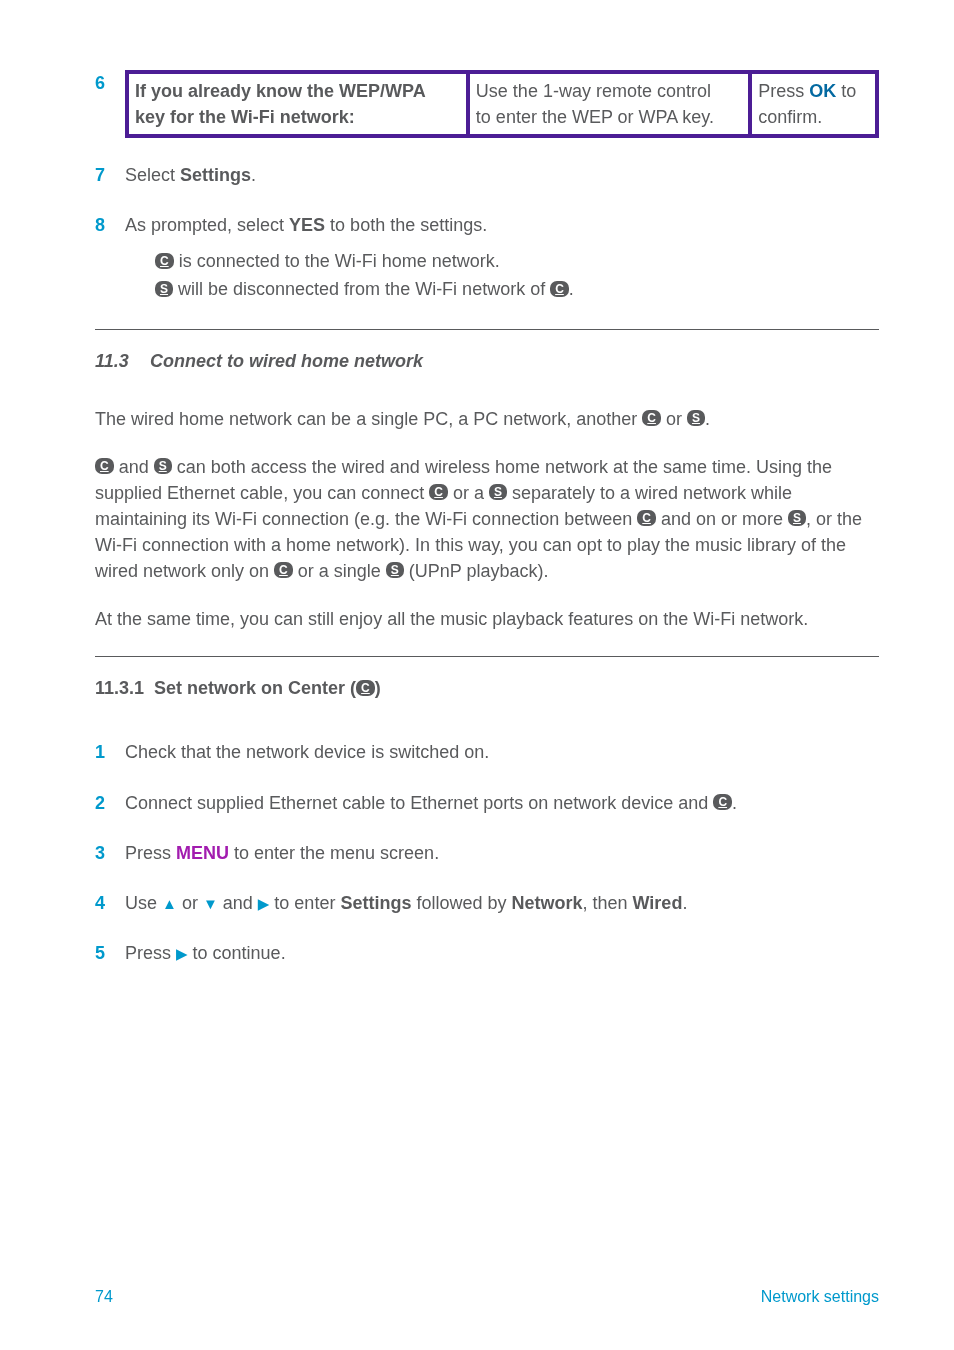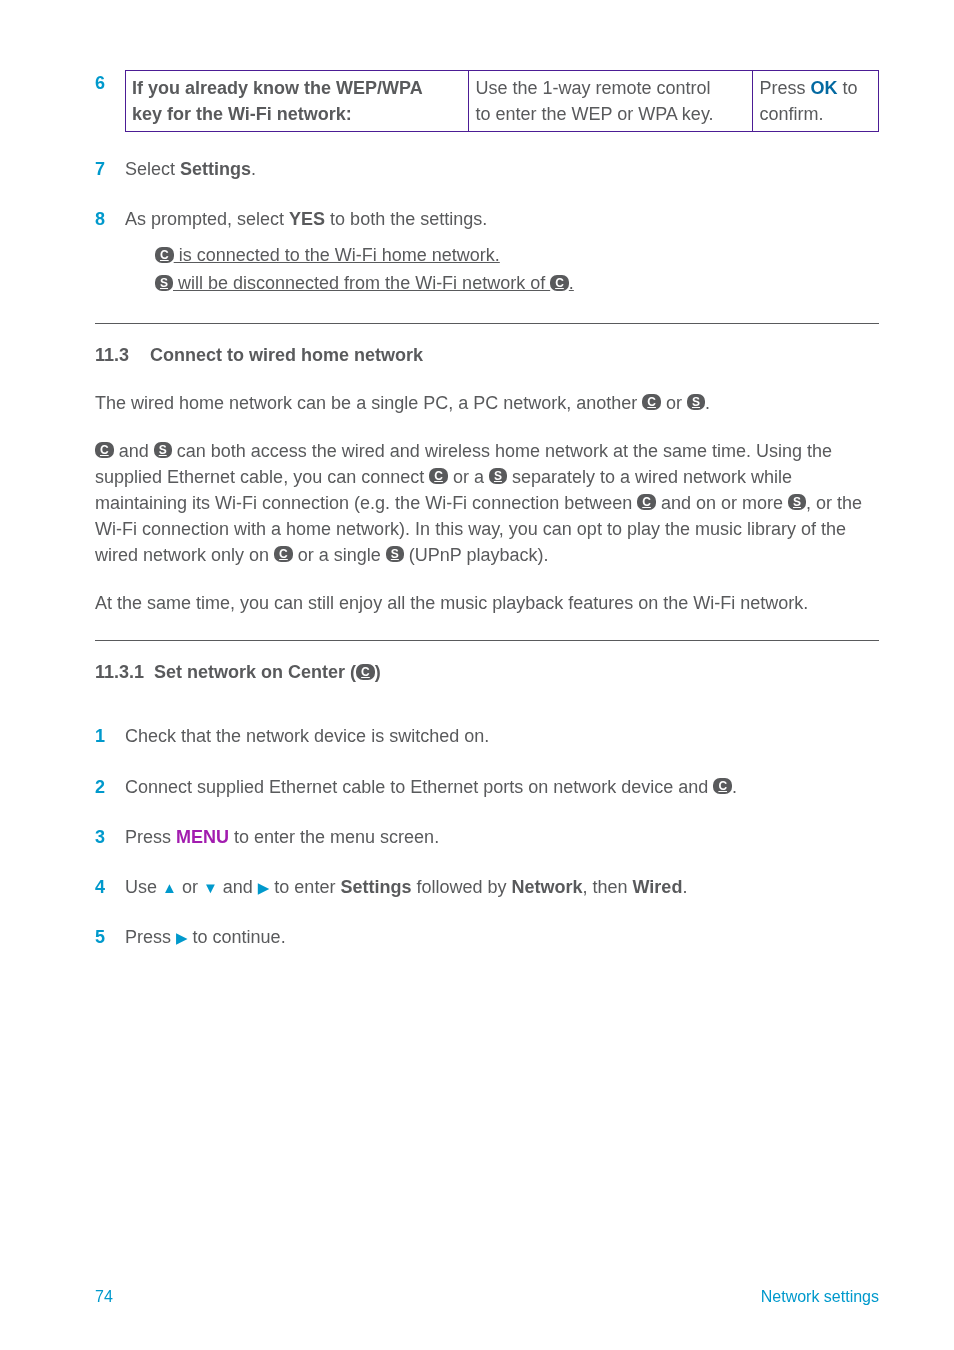--- a/index.html
+++ b/index.html
@@ -11,50 +11,50 @@
     color: #595a5c;
     padding: 70px 75px 40px 95px;
     position: relative;
     font-size: 18px;
     line-height: 1.45;
   }
   .step-row { display: flex; align-items: flex-start; margin-bottom: 10px; }
   .step-num { color: #0099cc; font-weight: bold; width: 30px; flex-shrink: 0; font-size: 18px; }
   .step-body { flex: 1; }
   table.box-table { border-collapse: collapse; width: 100%; }
-  table.box-table td { border: 1px solid #4c1d95; padding: 4px 6px; vertical-align: top; }
+  table.box-table td { border: 4px solid #4c1d95; padding: 4px 6px; vertical-align: top; }
   .ok { color: #0369a1; font-weight: bold; }
   .menu { color: #a21caf; font-weight: bold; }
   .bold { font-weight: bold; }
   .icon {
     display: inline-block;
     background: #595a5c;
     color: #fff;
     font-weight: bold;
     font-size: 12px;
     padding: 0 5px;
     border-radius: 7px;
     line-height: 16px;
     height: 16px;
     vertical-align: middle;
     position: relative;
     top: -2px;
     text-decoration: underline;
   }
   hr.rule { border: none; border-top: 1px solid #595a5c; margin: 24px 0 18px 0; }
-  .section-head { font-weight: bold; margin-bottom: 22px; }
+  .section-head { font-weight: bold; margin-bottom: 32px; font-style: italic; }
   .secnum { display: inline-block; width: 55px; }
   .subhead { font-weight: bold; margin-bottom: 38px; }
   .para { margin-bottom: 22px; }
   .tri-up { color: #0099cc; font-size: 15px; }
   .tri-down { color: #0099cc; font-size: 15px; }
   .tri-right { color: #0099cc; font-size: 15px; }
   .footer { position: absolute; bottom: 42px; left: 95px; right: 75px; display: flex; justify-content: space-between; font-size: 16px; color: #0099cc; }
   .indent-icons { margin-left: 30px; margin-top: 10px; }
-  .indent-icons div { margin-bottom: 2px; text-decoration: underline; }
+  .indent-icons div { margin-bottom: 2px; }
 </style>
 </head>
 <body>
 
 <div class="step-row">
   <div class="step-num">6</div>
   <div class="step-body">
     <table class="box-table">
       <tbody>
           <tr>

